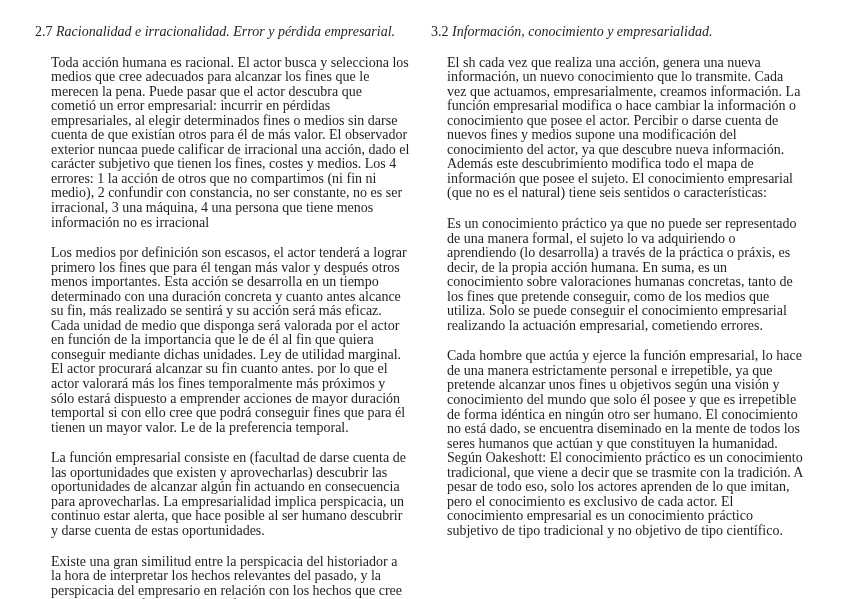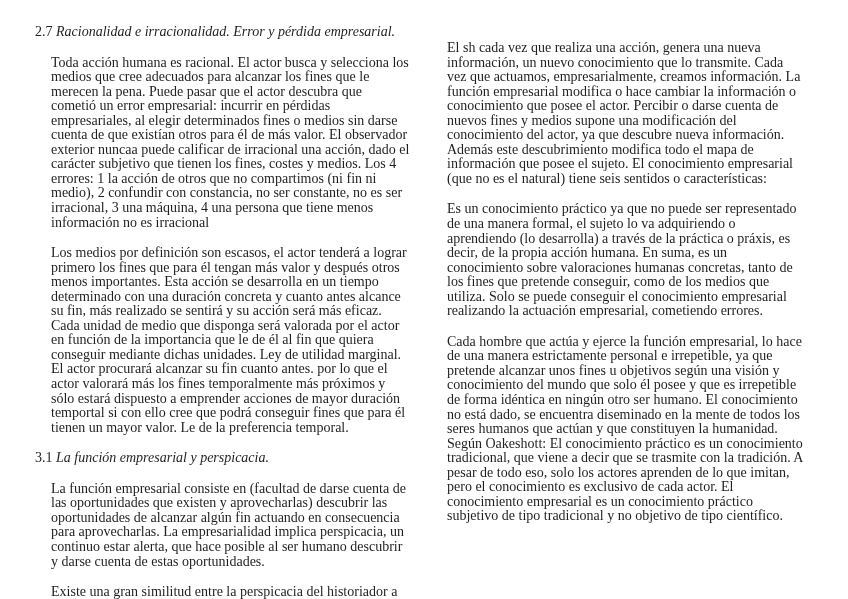--- a/index.html
+++ b/index.html
@@ -61,30 +61,30 @@
       <div class="section-heading"><span class="num">2.7</span> <span class="title">Racionalidad e irracionalidad. Error y pérdida empresarial.</span></div>
       <p>Toda acción humana es racional. El actor busca y selecciona los medios que cree adecuados para alcanzar los fines que le merecen la pena. Puede pasar que el actor descubra que cometió un error empresarial: incurrir en pérdidas empresariales, al elegir determinados fines o medios sin darse cuenta de que existían otros para él de más valor. El observador exterior nuncaa puede calificar de irracional una acción, dado el carácter subjetivo que tienen los fines, costes y medios. Los 4 errores: 1 la acción de otros que no compartimos (ni fin ni medio), 2 confundir con constancia, no ser constante, no es ser irracional, 3 una máquina, 4 una persona que tiene menos información no es irracional</p>
     </section>
 
     <section class="section">
       <p>Los medios por definición son escasos, el actor tenderá a lograr primero los fines que para él tengan más valor y después otros menos importantes. Esta acción se desarrolla en un tiempo determinado con una duración concreta y cuanto antes alcance su fin, más realizado se sentirá y su acción será más eficaz. Cada unidad de medio que disponga será valorada por el actor en función de la importancia que le de él al fin que quiera conseguir mediante dichas unidades. Ley de utilidad marginal. El actor procurará alcanzar su fin cuanto antes. por lo que el actor valorará más los fines temporalmente más próximos y sólo estará dispuesto a emprender acciones de mayor duración temportal si con ello cree que podrá conseguir fines que para él tienen un mayor valor. Le de la preferencia temporal.</p>
     </section>
 
 
     <section class="section">
-      <div class="section-heading"><span class="num">3.1</span> <span class="title">La función empresarial y perspicacia.</span></div>
       <p>La función empresarial consiste en (facultad de darse cuenta de las oportunidades que existen y aprovecharlas) descubrir las oportunidades de alcanzar algún fin actuando en consecuencia para aprovecharlas. La empresarialidad implica perspicacia, un continuo estar alerta, que hace posible al ser humano descubrir y darse cuenta de estas oportunidades.</p>
       <p>Existe una gran similitud entre la perspicacia del historiador a la hora de interpretar los hechos relevantes del pasado, y la perspicacia del empresario en relación con los hechos que cree acaecerán en el futuro. Mises define al empresario como aquel que mira al futuro con ojos de historiador.</p>
     </section>
 
   </div>
 
   <div class="column right">
 
     <section class="section first">
+      <div class="section-heading"><span class="num">3.2</span> <span class="title">Información, conocimiento y empresarialidad.</span></div>
       <p>El sh cada vez que realiza una acción, genera una nueva información, un nuevo conocimiento que lo transmite. Cada vez que actuamos, empresarialmente, creamos información. La función empresarial modifica o hace cambiar la información o conocimiento que posee el actor. Percibir o darse cuenta de nuevos fines y medios supone una modificación del conocimiento del actor, ya que descubre nueva información. Además este descubrimiento modifica todo el mapa de información que posee el sujeto. El conocimiento empresarial (que no es el natural) tiene seis sentidos o características:</p>
     </section>
 
     <section class="section">
       <p>Es un conocimiento práctico ya que no puede ser representado de una manera formal, el sujeto lo va adquiriendo o aprendiendo (lo desarrolla) a través de la práctica o práxis, es decir, de la propia acción humana. En suma, es un conocimiento sobre valoraciones humanas concretas, tanto de los fines que pretende conseguir, como de los medios que utiliza. Solo se puede conseguir el conocimiento empresarial realizando la actuación empresarial, cometiendo errores.</p>
     </section>
 
     <section class="section">
       <p>Cada hombre que actúa y ejerce la función empresarial, lo hace de una manera estrictamente personal e irrepetible, ya que pretende alcanzar unos fines u objetivos según una visión y conocimiento del mundo que solo él posee y que es irrepetible de forma idéntica en ningún otro ser humano.  El conocimiento no está dado, se encuentra diseminado en la mente de todos los seres humanos que actúan y que constituyen la humanidad. Según Oakeshott: El conocimiento práctico es un conocimiento tradicional, que viene a decir que se trasmite con la tradición. A pesar de todo eso, solo los actores aprenden de lo que imitan, pero el conocimiento es exclusivo de cada actor. El conocimiento empresarial es un conocimiento práctico subjetivo de tipo tradicional y no objetivo de tipo científico.</p>
     </section>

